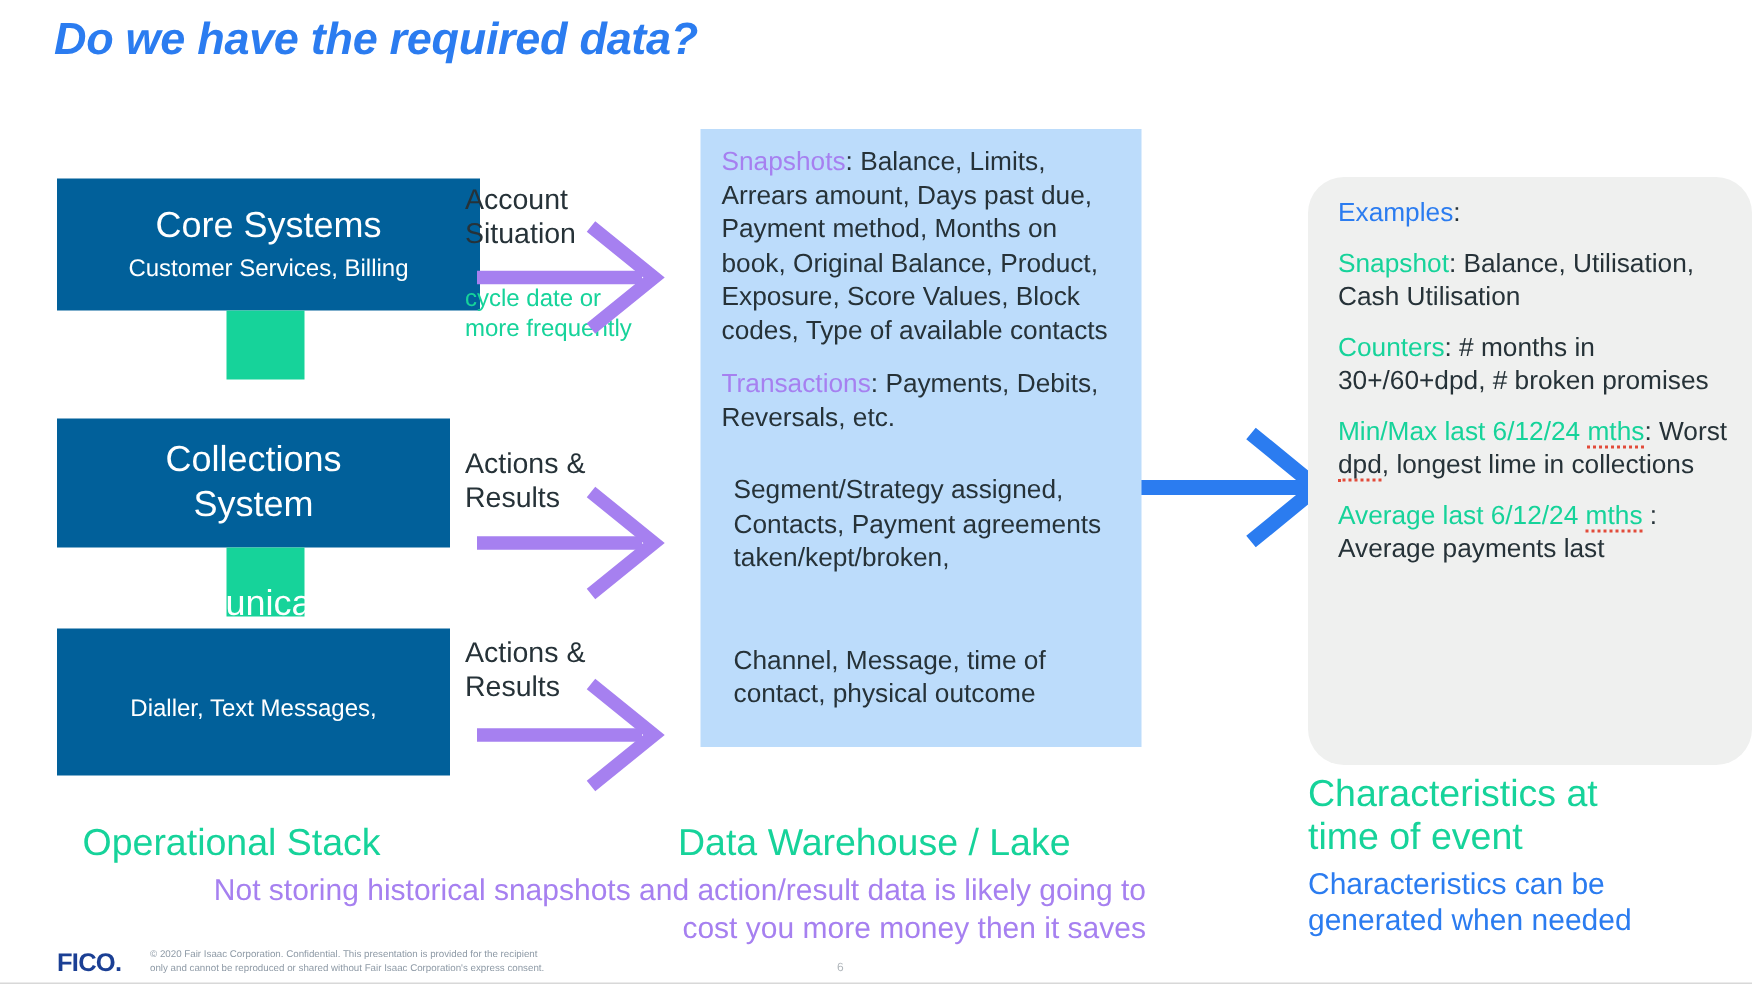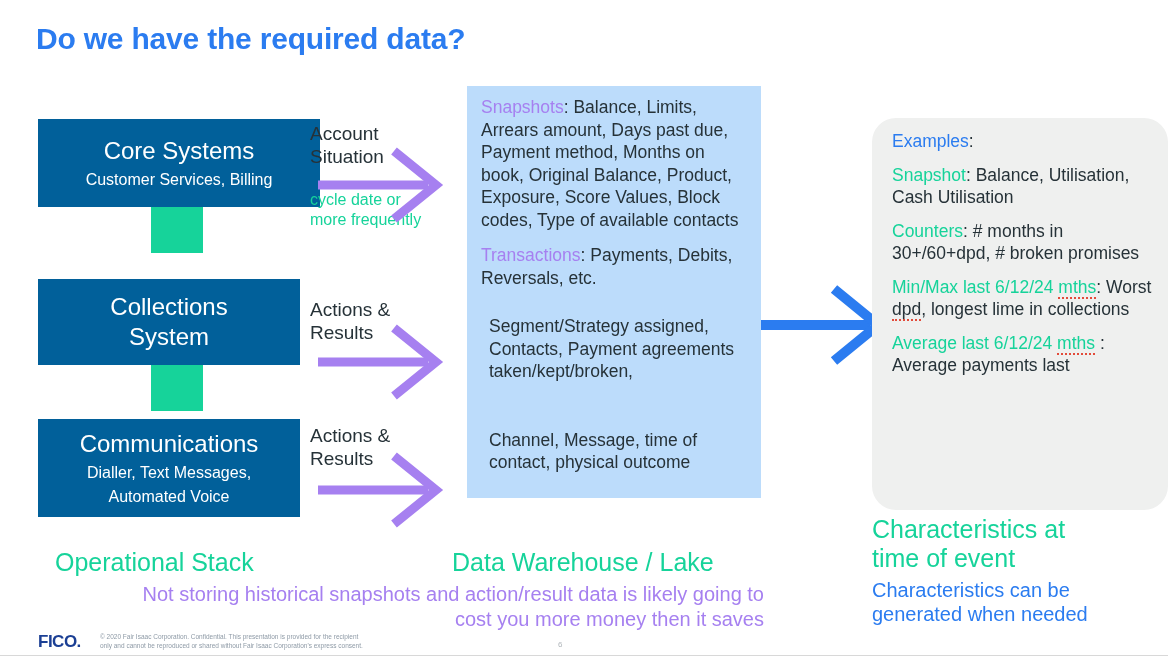--- a/index.html
+++ b/index.html
@@ -6,36 +6,37 @@
   body{
     width:1168px;height:663px;position:relative;overflow:hidden;
     background:#ffffff;
     font-family:"Liberation Sans","DejaVu Sans",sans-serif;
     color:#263238;
   }
   .abs{position:absolute;}
 
   
   #slide-title{
-    left:36px;top:22px;width:900px;
+    left:36px;top:10px;width:900px;
     font-size:30px;font-weight:bold;color:#2b7cf0;
     letter-spacing:-0.2px;
+    font-style:italic;
   }
 
   
   .sysbox{
     background:#01609a;color:#ffffff;text-align:center;
     display:flex;flex-direction:column;align-items:center;justify-content:center;
     box-sizing:border-box;
   }
   .sysbox .t1{font-size:24px;line-height:30px;}
   .sysbox .t2{font-size:16px;line-height:20px;margin-top:4px;}
   #box-core{left:38px;top:119px;width:282px;height:88px;}
   #box-collections{left:38px;top:279px;width:262px;height:86px;}
-  #box-communications{left:38px;top:419px;width:262px;height:98px;}
+  #box-communications{left:38px;top:419px;width:262px;height:98px;gap:41px;}
   .connector{background:#16d39a;left:151px;width:52px;height:46px;}
   #connector-1{top:207px;}
   #connector-2{top:365px;}
 
   
   .flow-label{font-size:19px;line-height:23px;color:#263238;}
   .flow-sub{font-size:16px;line-height:20px;color:#16d39a;}
   #label-account-situation{left:310px;top:122px;width:130px;}
   #label-cycle-date{left:310px;top:190px;width:120px;}
   #label-actions-1{left:310px;top:298px;width:140px;}

